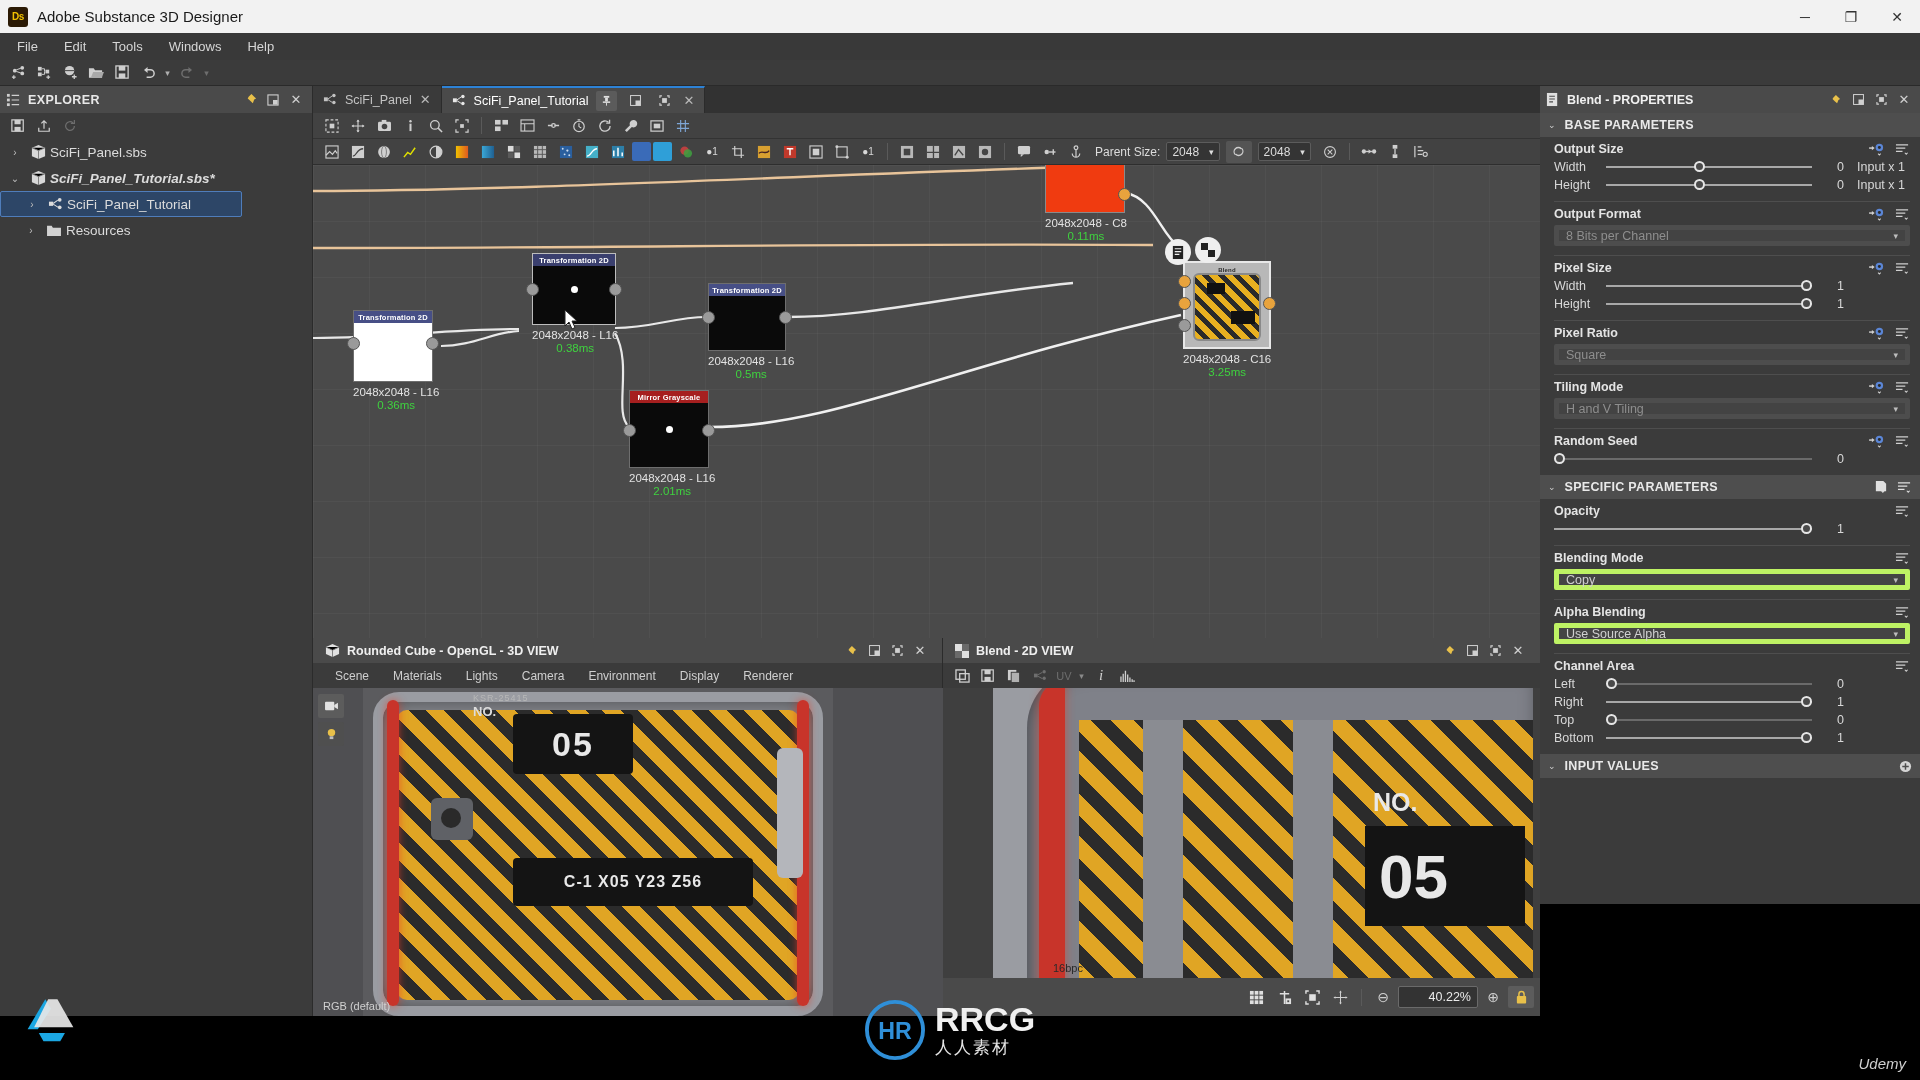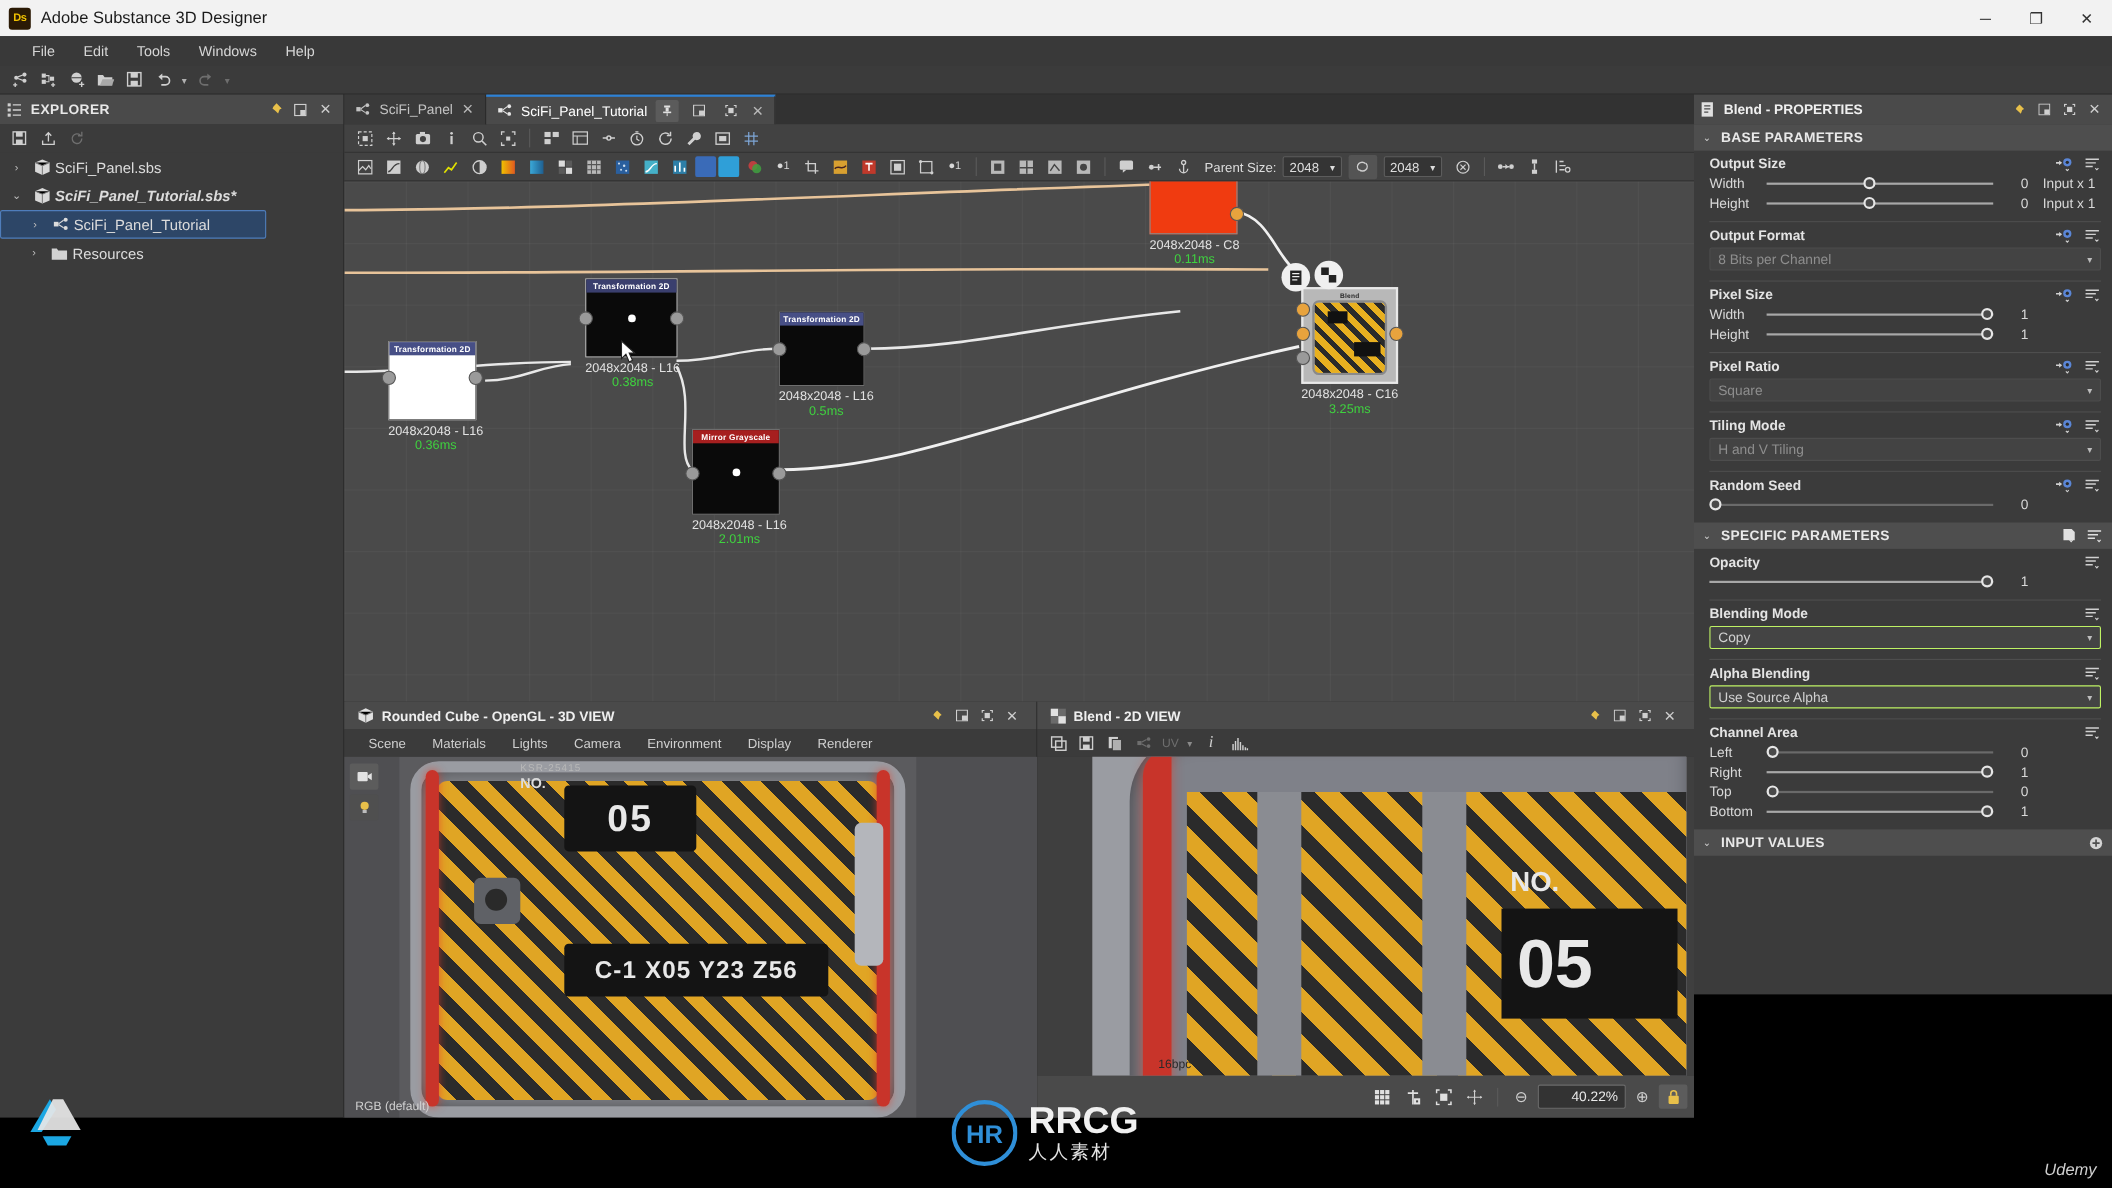--- a/index.html
+++ b/index.html
@@ -7,21 +7,21 @@
   body { font-family:"Liberation Sans", sans-serif; font-size:13px; color:#d4d4d4; -webkit-font-smoothing:antialiased; }
 
   
   #titlebar { position:absolute; left:0; top:0; width:1920px; height:33px; background:#f2f2f2; display:flex; align-items:center; }
   #titlebar .logo { width:20px; height:20px; margin:0 9px 0 8px; background:#2b1a05; border-radius:3px; color:#f0c000; font-size:10px; font-weight:bold; display:flex; align-items:center; justify-content:center; letter-spacing:-0.5px; }
   #titlebar .apptitle { color:#1a1a1a; font-size:15px; }
   #titlebar .wbtns { margin-left:auto; display:flex; height:33px; }
   #titlebar .wbtn { width:46px; height:33px; display:flex; align-items:center; justify-content:center; color:#333; font-size:14px; }
 
   
-  #menubar { position:absolute; left:0; top:33px; width:1920px; height:27px; background:#393939; display:flex; align-items:center; padding-left:16px; }
+  #menubar { position:absolute; left:0; top:33px; width:1920px; height:27px; background:#393939; display:flex; align-items:center; padding-left:4px; }
   #menubar .mi { padding:4px 13px; font-size:13px; color:#d6d6d6; }
 
   
   #maintoolbar { position:absolute; left:0; top:60px; width:1920px; height:26px; background:#3b3b3b; display:flex; align-items:center; padding-left:5px; border-bottom:1px solid #2a2a2a; }
   .tbicon { width:26px; height:22px; display:flex; align-items:center; justify-content:center; color:#cfcfcf; font-size:13px; }
   .tbicon.dim { color:#6e6e6e; }
   .tbcaret { width:13px; color:#b0b0b0; font-size:9px; display:flex; align-items:center; justify-content:center; }
 
   
   #explorer { position:absolute; left:0; top:86px; width:313px; height:930px; background:#3b3b3b; border-right:1px solid #2b2b2b; }
@@ -93,21 +93,21 @@
   .plabel { font-size:12.5px; font-weight:bold; color:#e4e4e4; display:flex; align-items:center; }
   .picons { margin-left:auto; display:flex; gap:9px; align-items:center; }
   .sliderrow { display:flex; align-items:center; gap:8px; margin-top:4px; font-size:12.5px; color:#d8d8d8; }
   .sliderrow .nm { width:44px; }
   .track { position:relative; flex:1; height:14px; }
   .track .bar { position:absolute; left:0; right:0; top:6px; height:2px; background:#a8a8a8; }
   .track .bar.off { background:#6a6a6a; }
   .knob { position:absolute; width:11px; height:11px; border-radius:50%; border:2px solid #e6e6e6; background:#4a4a4a; top:1px; }
   .val { width:24px; text-align:right; }
   .extra { width:58px; text-align:center; font-size:12.5px; color:#d8d8d8; }
-  .dropdown { margin-top:4px; height:21px; background:#444; border:1px solid #bef264; border-radius:2px; display:flex; align-items:center; padding:0 7px; font-size:12.5px; color:#d0d0d0; }
+  .dropdown { margin-top:4px; height:21px; background:#444; border:5px solid #bef264; border-radius:2px; display:flex; align-items:center; padding:0 7px; font-size:12.5px; color:#d0d0d0; }
   .dropdown.disabled { background:#434343; border-color:#4d4d4d; color:#8e8e8e; }
   .dropdown .dchev { margin-left:auto; font-size:9px; color:#bdbdbd; }
   .divider { height:1px; background:#4e4e4e; margin:6px 10px 0 14px; }
 
   
   #wm-art { position:absolute; left:22px; top:990px; display:flex; align-items:center; gap:16px; }
   #wm-art .astxt { font-size:40px; color:#f2f2f2; letter-spacing:-0.5px; white-space:nowrap; }
   #wm-art .astxt b { font-weight:bold; } #wm-art .astxt span { font-weight:normal; }
   #wm-rrcg { position:absolute; left:865px; top:1000px; display:flex; align-items:center; gap:10px; }
   #wm-udemy { position:absolute; right:14px; bottom:8px; font-size:15px; color:#cfcfcf; font-style:italic; }
@@ -796,21 +796,21 @@
         </svg>
     </div>
 
     <div style="position:absolute;left:50px;top:0;width:470px;height:328px;background:#5b5b5e">
       <div style="position:absolute;left:10px;top:4px;right:10px;bottom:0;background:#8e9096;border:10px solid #9a9ca2;border-radius:26px;box-shadow:inset 0 0 26px rgba(0,0,0,0.55)"></div>
       <div style="position:absolute;left:34px;top:22px;right:34px;bottom:16px;background:repeating-linear-gradient(45deg,#e0a524 0 13px,#2b2b2b 13px 25px);border-radius:10px"></div>
       <div style="position:absolute;left:24px;top:12px;width:12px;bottom:10px;background:#c8342a;border-radius:6px;box-shadow:0 0 8px rgba(230,60,40,0.7)"></div>
       <div style="position:absolute;right:24px;top:12px;width:12px;bottom:10px;background:#c8342a;border-radius:6px;box-shadow:0 0 8px rgba(230,60,40,0.7)"></div>
       <div style="position:absolute;left:150px;top:26px;width:120px;height:60px;background:#141414;border-radius:4px;color:#e8e8e8;font-size:34px;font-weight:bold;display:flex;align-items:center;justify-content:center;letter-spacing:2px">05</div>
       <div style="position:absolute;left:110px;top:16px;font-size:13px;color:#dcdcdc;font-weight:bold">NO.</div>
-      <div style="position:absolute;left:150px;top:170px;width:240px;height:48px;background:#141414;border-radius:4px;color:#e8e8e8;font-size:22px;font-weight:bold;display:flex;align-items:center;justify-content:center;letter-spacing:1px">C-1 X05 Y23 Z56</div>
+      <div style="position:absolute;left:150px;top:170px;width:240px;height:48px;background:#141414;border-radius:4px;color:#e8e8e8;font-size:16px;font-weight:bold;display:flex;align-items:center;justify-content:center;letter-spacing:1px">C-1 X05 Y23 Z56</div>
       <div style="position:absolute;left:68px;top:110px;width:42px;height:42px;background:#5f6166;border-radius:6px"></div>
       <div style="position:absolute;left:78px;top:120px;width:20px;height:20px;background:#2a2a2a;border-radius:50%"></div>
       <div style="position:absolute;right:30px;top:60px;width:26px;height:130px;background:#b4b6bb;border-radius:6px"></div>
       <div style="position:absolute;left:110px;top:5px;font-size:9px;color:#b8b8b8;letter-spacing:1px">KSR-25415</div>
     </div>
     <div style="position:absolute;left:10px;bottom:4px;font-size:11px;color:#d0d0d0">RGB (default)</div>
   </div>
 </div>
 
 <div id="view2d">

